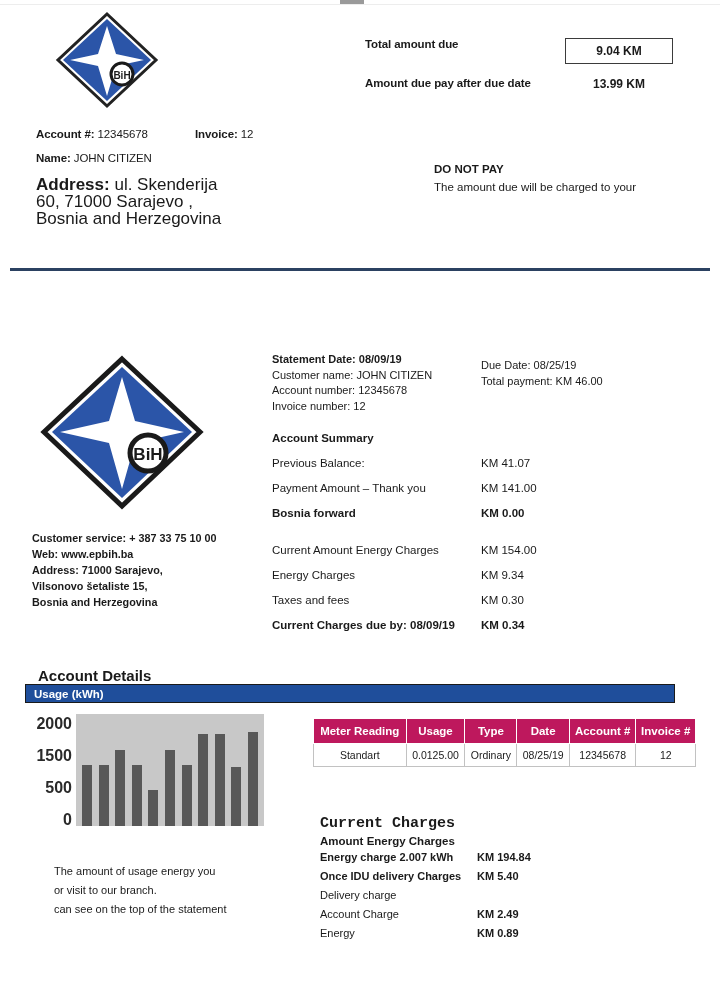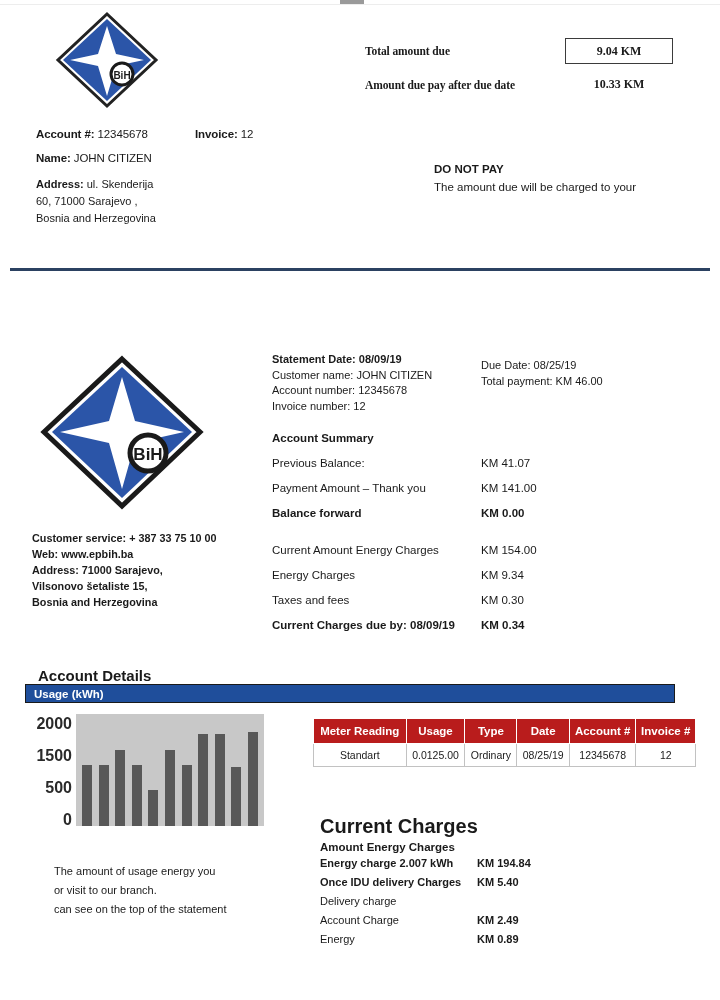--- a/index.html
+++ b/index.html
@@ -30,40 +30,40 @@
   .logo svg { display: block; width: 100%; height: 100%; }
 
   .logo-top { position: absolute; left: 52px; top: 10px; width: 110px; height: 100px; }
   .logo-mid { position: absolute; left: 38px; top: 355px; width: 168px; height: 155px; }
 
   
   .amounts {
     position: absolute; left: 365px; top: 38px; width: 340px;
   }
   .amt-row {
-    display: flex; align-items: center; margin-bottom: 13px; font-family: Liberation Serif, serif;
+    display: flex; align-items: flex-start; margin-bottom: 13px;
   }
   .amt-label {
     font-size: 11.5px; font-weight: bold; width: 200px; letter-spacing: -0.1px;
   }
   .amt-box {
     width: 108px; height: 26px; border: 1px solid #3b3b3b;
     display: flex; align-items: center; justify-content: center;
     font-size: 12px; font-weight: bold;
   }
   .amt-plain {
     width: 108px; text-align: center; font-size: 12px; font-weight: bold;
   }
 
   
   .acct-block { position: absolute; left: 36px; top: 128px; width: 300px; }
   .acct-line { font-size: 11.5px; margin-bottom: 12px; letter-spacing: -0.1px; }
   .acct-line .k { font-weight: bold; }
   .acct-line .inv { font-weight: bold; margin-left: 44px; }
-  .acct-addr { font-size: 11px; line-height: 17px; }
+  .acct-addr { font-size: 17px; line-height: 17px; }
   .acct-addr .k { font-weight: bold; }
 
   
   .dnp { position: absolute; left: 434px; top: 163px; width: 260px; }
   .dnp-title { font-size: 11.5px; font-weight: bold; margin-bottom: 4px; }
   .dnp-text { font-size: 11.5px; line-height: 17px; }
 
   
   .divider {
     position: absolute; left: 10px; top: 268px; width: 700px; height: 3px;
@@ -125,32 +125,32 @@
     position: absolute; left: 54px; top: 862px; width: 235px;
     font-size: 11px; line-height: 19px;
   }
 
   
   .meter-table {
     position: absolute; left: 313px; top: 718px; width: 383px;
     border-collapse: collapse;
   }
   .meter-table th {
-    background: #b91c1c; color: #ffffff; border: 1px solid #ffffff;
+    background: #be185d; color: #ffffff; border: 1px solid #ffffff;
     font-size: 11.5px; font-weight: bold; padding: 5px 2px; line-height: 14px;
     text-align: center;
   }
   .meter-table td {
     border: 1px solid #c2c2c2; font-size: 10.5px; padding: 5px 3px;
     text-align: center; background: #ffffff; color: #1a1a1a;
   }
 
   
   .cc { position: absolute; left: 320px; top: 815px; width: 380px; }
-  .cc-title { font-size: 20px; font-weight: bold; margin-bottom: 3px; }
+  .cc-title { font-size: 15px; font-weight: bold; margin-bottom: 3px; font-family: Liberation Mono, monospace; }
   .cc-sub { font-size: 11.5px; font-weight: bold; margin-bottom: 4px; }
   .cc-row { display: flex; margin-bottom: 7px; }
   .cc-row .lbl { width: 157px; font-size: 11px; }
   .cc-row .val { font-size: 11px; font-weight: bold; }
   .cc-row.b .lbl { font-weight: bold; }
 </style>
 </head>
 <body>
 
 <div class="page">
@@ -168,21 +168,21 @@
     </svg>
   </div>
 
   <div class="amounts">
     <div class="amt-row">
       <div class="amt-label">Total amount due</div>
       <div class="amt-box">9.04 KM</div>
     </div>
     <div class="amt-row">
       <div class="amt-label">Amount due pay after due date</div>
-      <div class="amt-plain">10.33 KM</div>
+      <div class="amt-plain">13.99 KM</div>
     </div>
   </div>
 
   <div class="acct-block">
     <div class="acct-line">
       <span class="k">Account #:</span>
       <span>12345678</span>
       <span class="inv">Invoice:</span>
       <span>12</span>
     </div>
@@ -252,21 +252,21 @@
 
     <div class="sum-row">
       <div class="lbl">Previous Balance:</div>
       <div class="val">KM 41.07</div>
     </div>
     <div class="sum-row">
       <div class="lbl">Payment Amount – Thank you</div>
       <div class="val">KM 141.00</div>
     </div>
     <div class="sum-row bold">
-      <div class="lbl">Balance forward</div>
+      <div class="lbl">Bosnia forward</div>
       <div class="val">KM 0.00</div>
     </div>
 
     <div class="sum-gap"></div>
 
     <div class="sum-row">
       <div class="lbl">Current Amount Energy Charges</div>
       <div class="val">KM 154.00</div>
     </div>
     <div class="sum-row">

